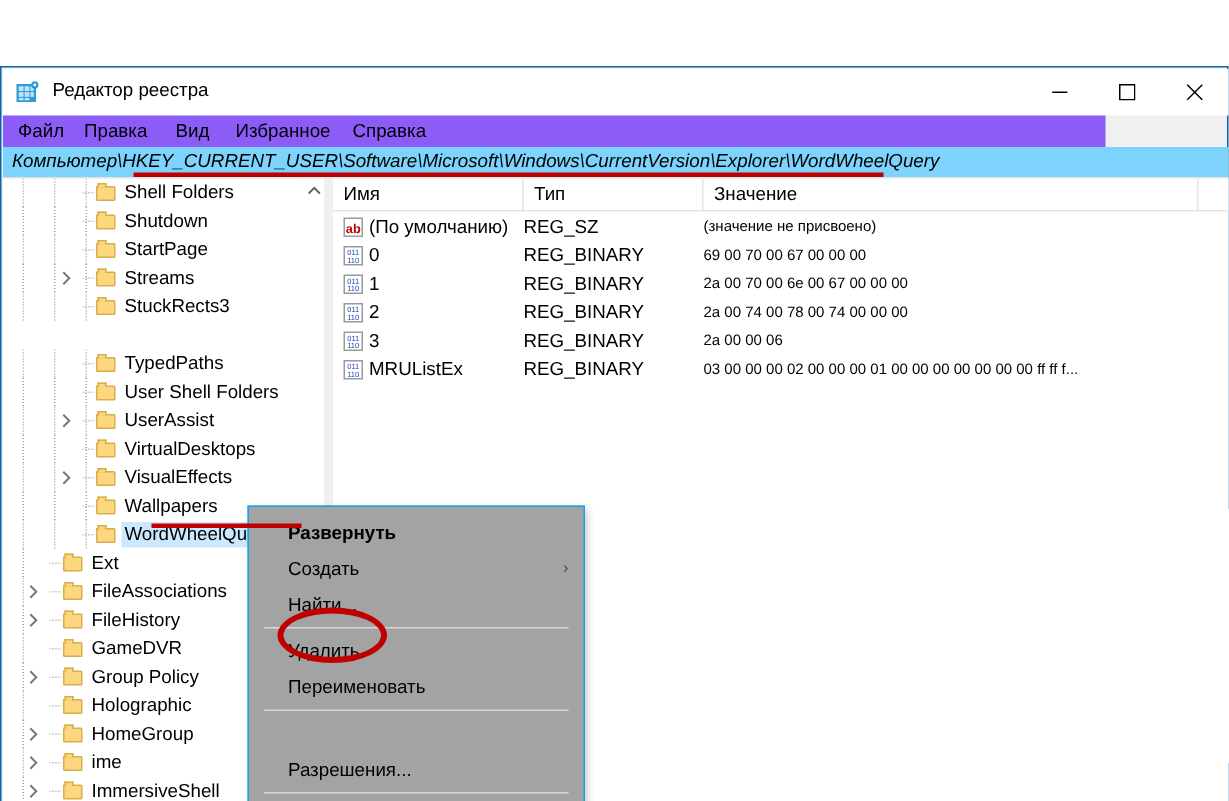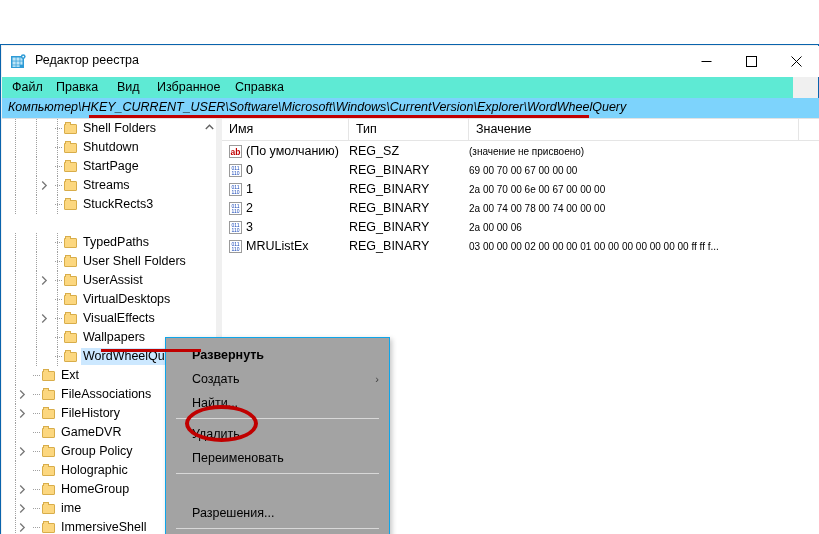--- a/index.html
+++ b/index.html
@@ -32,22 +32,22 @@
   }
   .winbtns{position:absolute;right:0;top:0;height:31px;display:flex;}
   .winbtn{
     width:45px;height:31px;display:flex;align-items:center;justify-content:center;
     color:#000;
   }
   .winbtn svg{display:block;}
 
   
   .menubar{
-    position:absolute;left:1px;top:32px;width:791px;height:21px;
-    background:#5eead4;
+    position:absolute;left:1px;top:32px;width:735px;height:21px;
+    background:#8b5cf6;
   }
   .menuitem{
     position:absolute;top:2px;height:17px;line-height:17px;
     font-size:12.5px;color:#000;padding:0 5px;white-space:nowrap;
   }
 
   
   .addrbar{
     position:absolute;left:1px;top:53px;width:817px;height:20px;
     background:#7dd3fc;border-bottom:1px solid #e3e3e3;font-style:italic;

